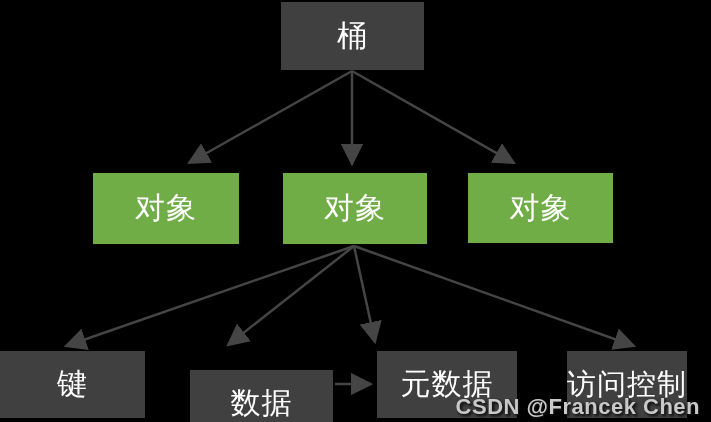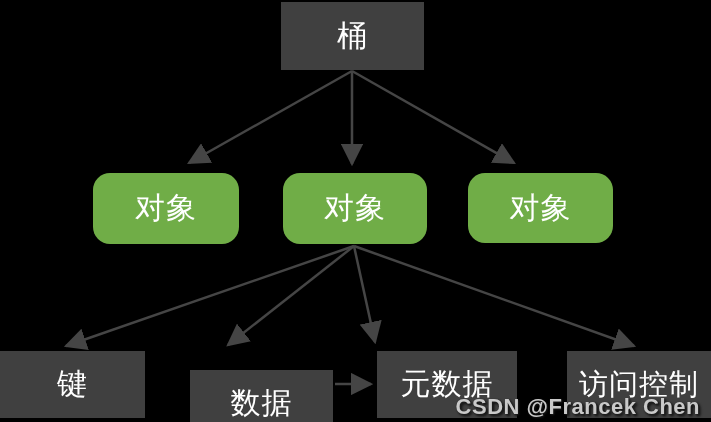--- a/index.html
+++ b/index.html
@@ -34,30 +34,30 @@
     position: absolute;
     display: flex;
     align-items: center;
     justify-content: center;
     color: var(--text);
     font-size: 30px;
     letter-spacing: 1px;
     white-space: nowrap;
   }
   .dark  { background: var(--dark_box); }
-  .green { background: var(--green); border-radius: 17px; }
+  .green { background: var(--green); }
 
   .bucket { left: 281px; top: 2px;   width: 143px; height: 68px; }
   .obj1   { left: 93px;  top: 173px; width: 146px; height: 71px; }
   .obj2   { left: 283px; top: 173px; width: 144px; height: 71px; }
   .obj3   { left: 468px; top: 173px; width: 145px; height: 70px; }
   .leaf-key  { left: 0px;   top: 351px; width: 145px; height: 67px; }
   .leaf-data { left: 190px; top: 370px; width: 143px; height: 67px; }
   .leaf-meta { left: 377px; top: 351px; width: 140px; height: 67px; }
-  .leaf-acl  { left: 567px; top: 351px; width: 144px; height: 67px; font-size: 29px; }
+  .leaf-acl  { left: 567px; top: 351px; width: 120px; height: 67px; font-size: 29px; }
 
   .watermark {
     position: absolute;
     right: 11px;
     bottom: 2px;
     font-size: 22px;
     color: var(--watermark);
     text-shadow: 1px 1px 2px #1d1d1d, 2px 2px 3px rgba(0,0,0,0.85);
     letter-spacing: 0.5px;
     font-weight: bold;

